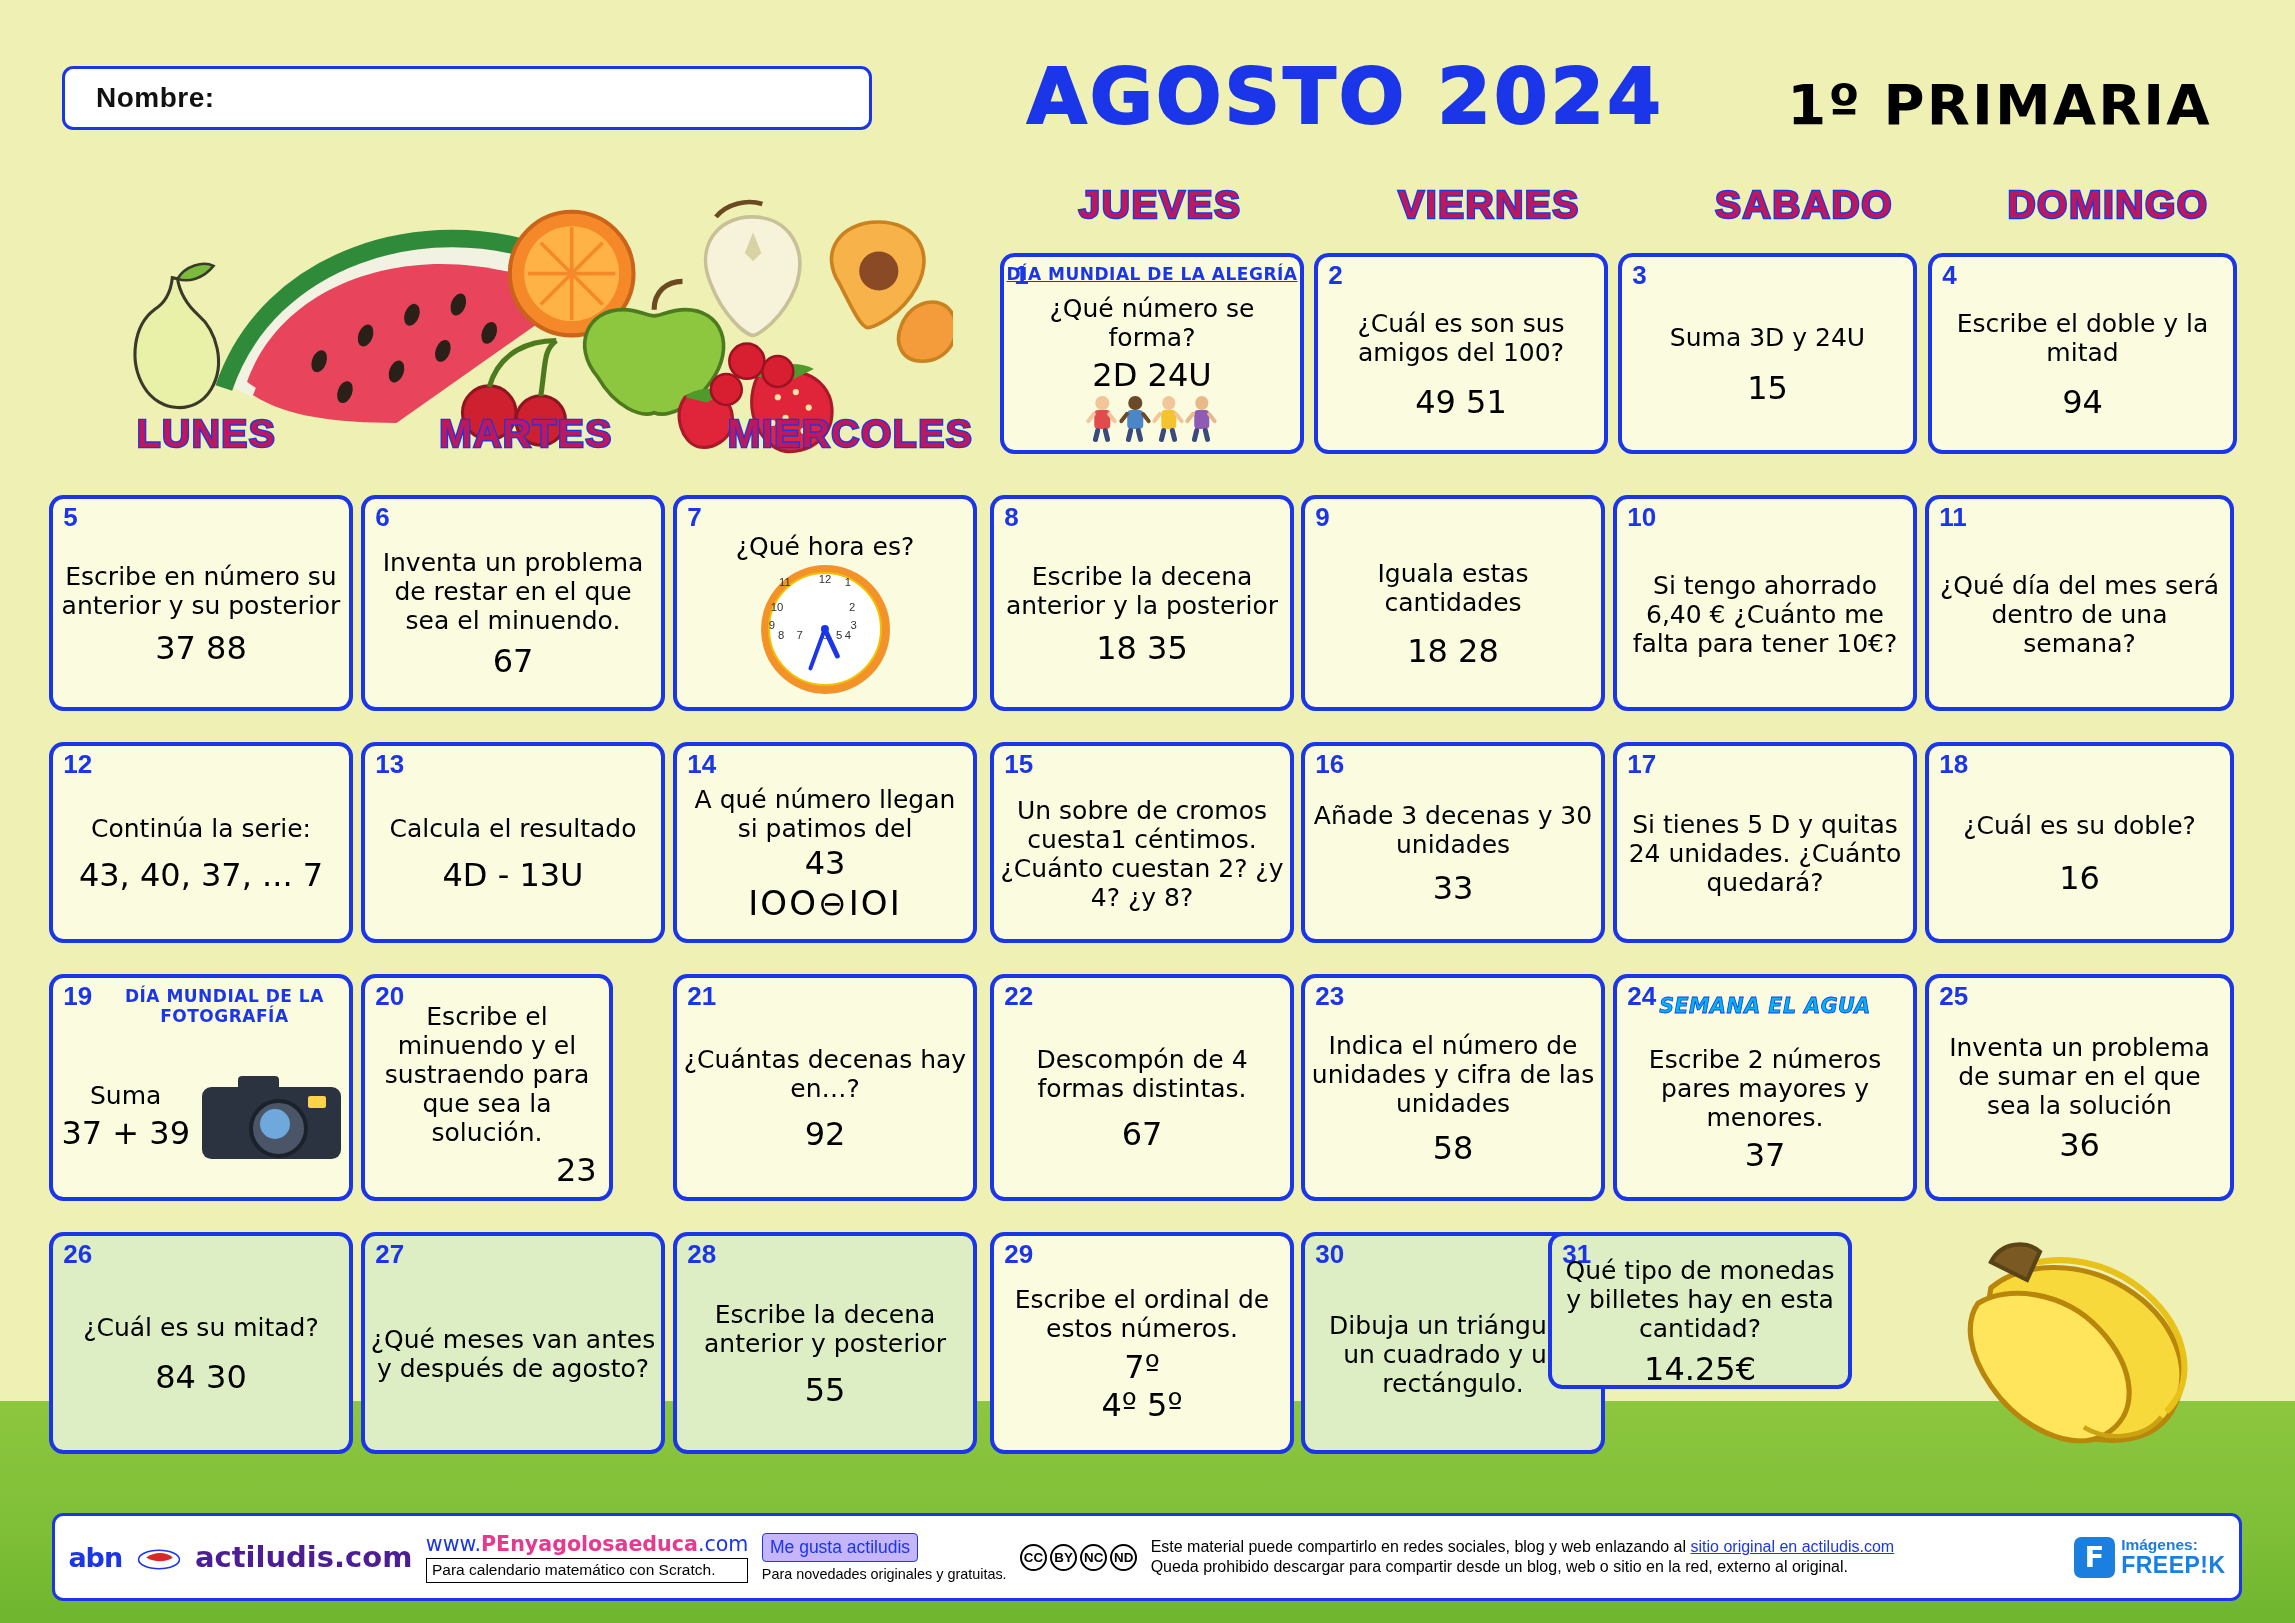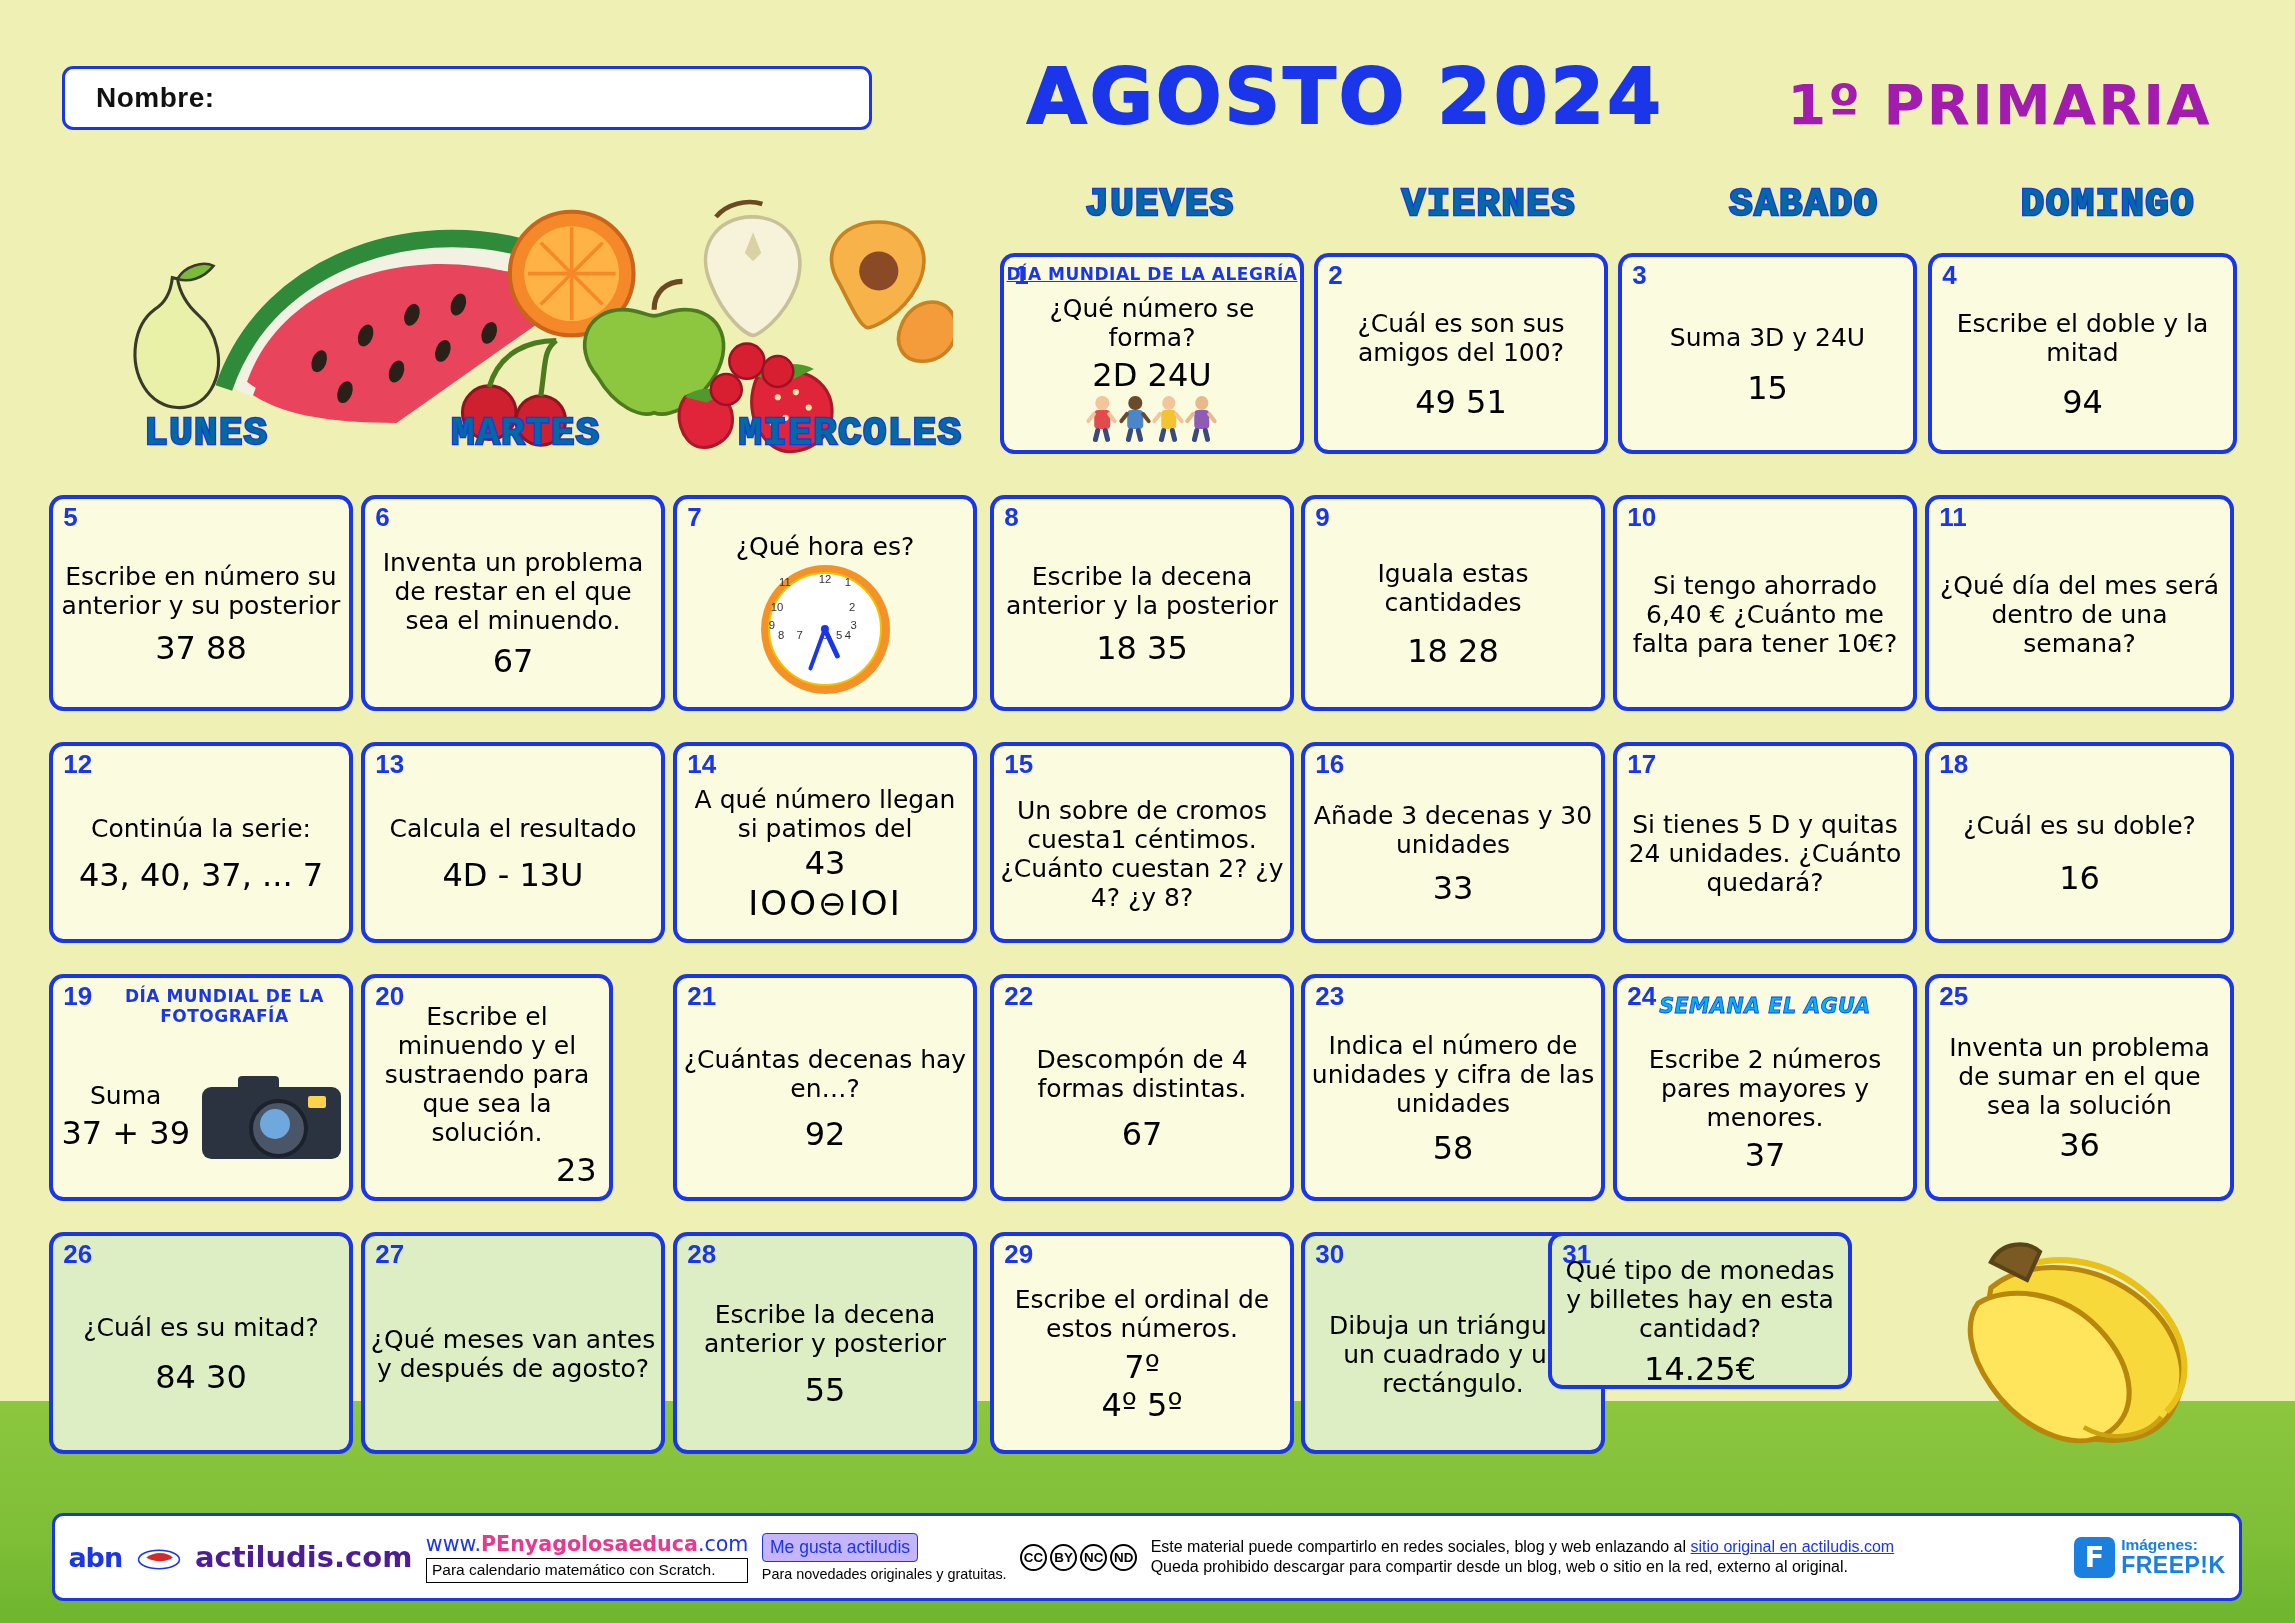--- a/index.html
+++ b/index.html
@@ -28,32 +28,32 @@
   }
   .title{
     position:absolute;left:959px;top:52px;width:773px;text-align:center;
     font-family:"DejaVu Sans", sans-serif;
     font-size:77px;font-weight:bold;color:#1b36e8;letter-spacing:3.1px;
     -webkit-text-stroke:2.1px #1b36e8;
   }
   .grade{
     position:absolute;left:1742px;top:72px;width:515px;text-align:center;
     font-family:"DejaVu Sans", sans-serif;
-    font-size:56px;font-weight:bold;color:#a21caf;letter-spacing:2.1px;
+    font-size:56px;font-weight:bold;color:#000000;letter-spacing:2.1px;
   }
 
   
   .fruit{position:absolute;left:77px;top:155px;width:876px;height:299px;}
   .bananas{position:absolute;right:46px;bottom:170px;width:320px;height:222px;}
 
   
   .dayname{
     position:absolute;
-    font-family:Liberation Mono, monospace;
-    font-weight:bold;color:#0369a1;
+    font-family:Liberation Sans, sans-serif;
+    font-weight:bold;color:#be185d;
     -webkit-text-stroke:2.6px #1b36e8;
     paint-order:stroke fill;
     font-size:39px;letter-spacing:1.5px;text-align:center;
   }
   .cell{
     position:absolute;
     background:#fbfbe0;
     border:4.1px solid #1b36e8;
     border-radius:14.4px;
     box-sizing:border-box;

